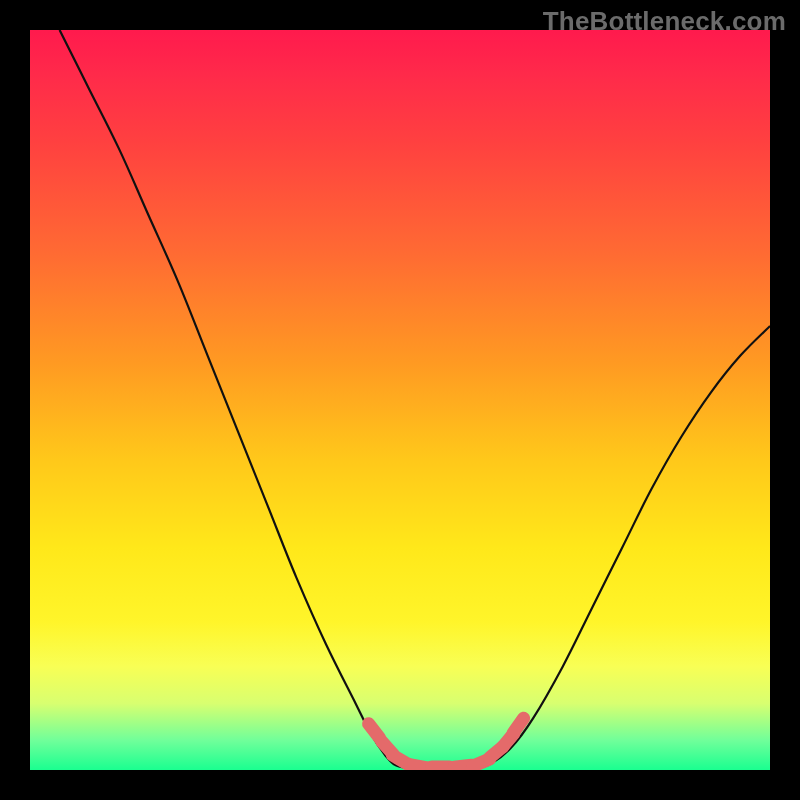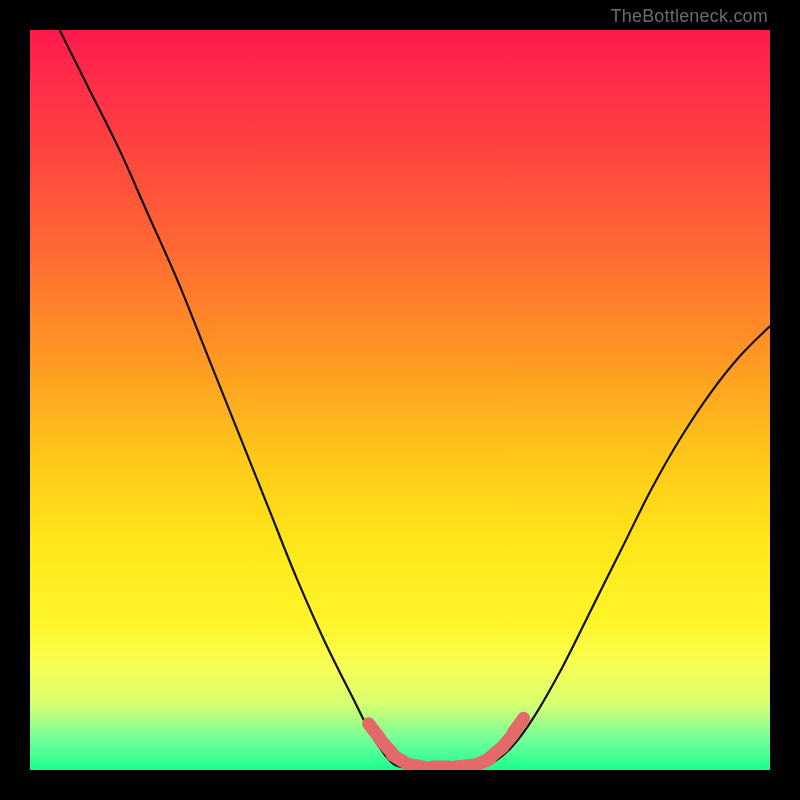--- a/index.html
+++ b/index.html
@@ -2,21 +2,21 @@
 <html><head>
 <meta charset="utf-8">
 <style>
 html,body{margin:0;padding:0;width:800px;height:800px;overflow:hidden;background:#000;font-family:Arial,Helvetica,sans-serif}
 .frame{position:absolute;inset:0;background:#000}
 .plot{position:absolute;left:30px;top:30px;width:740px;height:740px;overflow:hidden}
 .gradient{position:absolute;inset:0;background:linear-gradient(to bottom,
  #ff1a4d 0%, #ff2a4a 6%, #ff4040 15%, #ff6a33 30%, #ff9a22 45%,
  #ffc81a 58%, #ffe81a 70%, #fff52a 80%, #f8ff55 86%, #d8ff70 91%,
  #70ff9a 96%, #1aff90 100%)}
-.watermark{position:absolute;top:6px;right:32px;color:#6b6b6b;font-size:18px;font-weight:400;letter-spacing:.2px}
+.watermark{position:absolute;top:6px;right:14px;color:#6b6b6b;font-size:26px;font-weight:700;letter-spacing:.2px}
 svg{position:absolute;left:0;top:0}
 </style>
 </head>
 <body>
 
 <div class="frame">
   <div class="plot">
     <div class="gradient"></div>
     <svg id="curve-svg" width="740" height="740" viewBox="0 0 740 740">
         <path d="M29.6,0.0 C34.9,10.7 48.5,37.9 59.2,59.2 C69.9,80.5 78.1,95.8 88.8,118.4 C99.5,141.0 107.7,161.0 118.4,185.0 C129.1,209.0 137.3,226.3 148.0,251.6 C158.7,276.9 166.9,299.0 177.6,325.6 C188.3,352.2 196.5,373.0 207.2,399.6 C217.9,426.2 226.1,447.0 236.8,473.6 C247.5,500.2 255.7,522.3 266.4,547.6 C277.1,572.9 285.3,591.6 296.0,614.2 C306.7,636.8 317.6,657.4 325.6,673.4 C333.6,689.4 335.1,693.7 340.4,703.0 C345.7,712.3 350.5,719.3 355.2,725.2 C359.9,731.1 361.0,733.2 366.3,735.6 C371.6,738.0 377.5,738.0 384.8,738.5 C392.1,739.1 399.0,738.5 407.0,738.5 C415.0,738.5 422.5,738.7 429.2,738.5 C435.9,738.4 438.7,738.4 444.0,737.8 C449.3,737.1 452.1,738.4 458.8,734.8 C465.5,731.2 473.0,726.2 481.0,717.8 C489.0,709.4 493.9,702.9 503.2,688.2 C512.5,673.5 522.1,656.4 532.8,636.4 C543.5,616.4 551.7,598.5 562.4,577.2 C573.1,555.9 581.3,539.3 592.0,518.0 C602.7,496.7 610.9,478.8 621.6,458.8 C632.3,438.8 640.5,424.3 651.2,407.0 C661.9,389.7 670.1,377.3 680.8,362.6 C691.5,347.9 699.7,337.6 710.4,325.6 C721.1,313.6 734.7,301.3 740.0,296.0" fill="none" stroke="#111111" stroke-width="2.2"></path>

